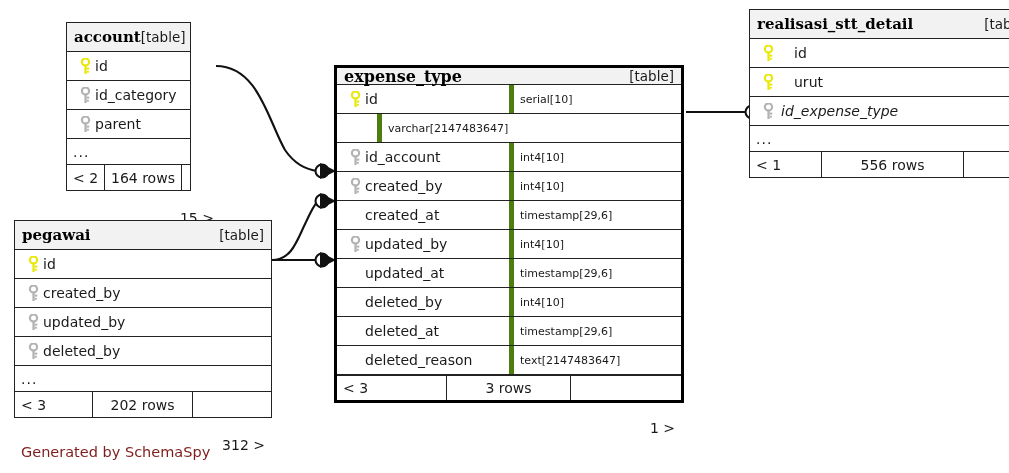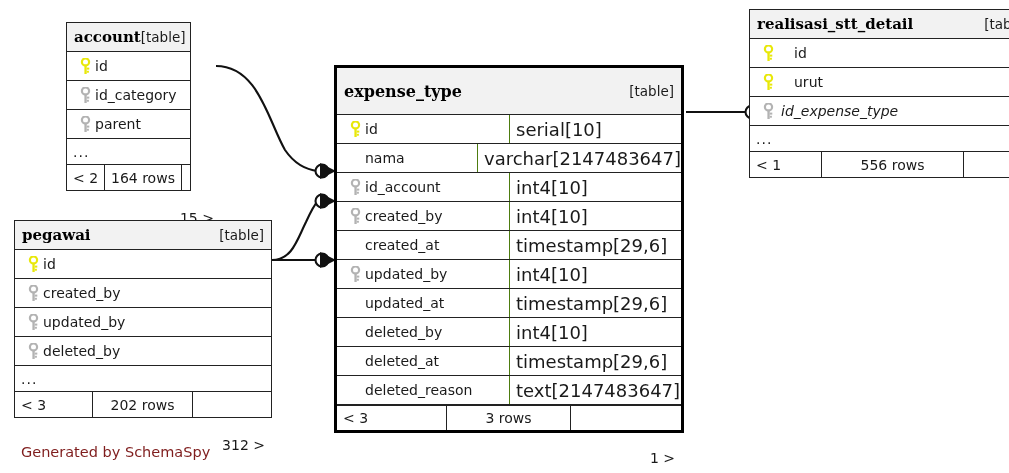--- a/index.html
+++ b/index.html
@@ -49,22 +49,22 @@
     display:flex;align-items:center;
     flex:1 1 auto;min-width:0;
     padding-left:8px;box-sizing:border-box;
     height:100%;
   }
   .row .cell-type{
     flex:0 0 auto;
     display:flex;align-items:center;
     padding-left:6px;box-sizing:border-box;
     height:100%;
-    border-left:1px solid #4d7c0f;
-    font-size:18px;
+    border-left:5px solid #4d7c0f;
+    font-size:11px;
   }
 
   .keyslot{width:20px;flex:0 0 20px;display:flex;justify-content:center;align-items:center;}
   .colname{white-space:nowrap;}
 
   .ellipsis-row{
     display:flex;align-items:center;height:26px;
     border-bottom:1px solid #222222;
     padding-left:6px;box-sizing:border-box;
     font-size:14px;letter-spacing:1px;color:#1a1a1a;
@@ -239,45 +239,41 @@
     </div>
     <div class="ellipsis-row">...</div>
     <div class="footer-row">
       <div class="footer-cell fc-left" style="width:78px;">&lt; 3</div>
       <div class="footer-cell fc-mid">202 rows</div>
       <div class="footer-cell fc-right" style="width:78px;">312 &gt;</div>
     </div>
   </div>
 
   <div class="table-box focal" style="left:334px;top:65px;width:350px;">
-    <div class="tbl-header" style="height:47px;">
+    <div class="tbl-header" style="height:17px;">
       <span class="tbl-title" style="font-size:16px;">expense_type</span>
       <span class="tbl-kind">[table]</span>
     </div>
 
     <div class="row">
       <div class="cell-name">
         <span class="keyslot">
           <svg width="11" height="17" viewBox="0 0 11 17">
               <circle cx="5.5" cy="4" r="3.6" fill="none" stroke="#e8e80a" stroke-width="2.2"></circle>
               <rect x="4.4" y="6.6" width="2.3" height="9.4" fill="#e8e80a"></rect>
               <rect x="6.7" y="9.6" width="2.6" height="2" fill="#e8e80a"></rect>
               <rect x="6.7" y="12.8" width="2.2" height="1.9" fill="#e8e80a"></rect>
             </svg>
         </span>
         <span class="colname">id</span>
       </div>
       <div class="cell-type" style="width:172px;">serial[10]</div>
     </div>
 
     <div class="row">
-      <div class="cell-name">
-        <span class="keyslot"></span>
-        <span class="colname">nama</span>
-      </div>
       <div class="cell-type" style="width:204px;margin-left:40px;">varchar[2147483647]</div>
     </div>
 
     <div class="row">
       <div class="cell-name">
         <span class="keyslot">
           <svg width="11" height="17" viewBox="0 0 11 17">
               <circle cx="5.5" cy="4" r="3.6" fill="none" stroke="#b3b3b3" stroke-width="2.2"></circle>
               <rect x="4.4" y="6.6" width="2.3" height="9.4" fill="#b3b3b3"></rect>
               <rect x="6.7" y="9.6" width="2.6" height="2" fill="#b3b3b3"></rect>

